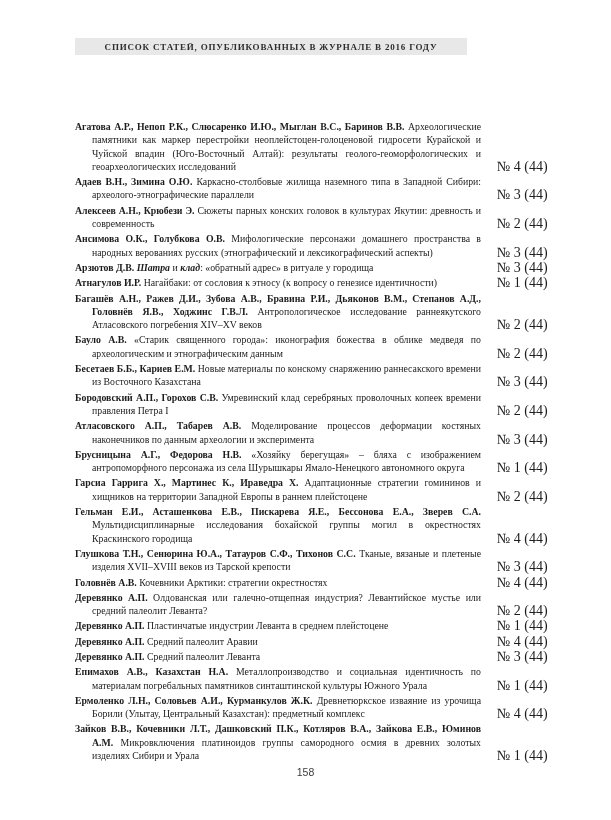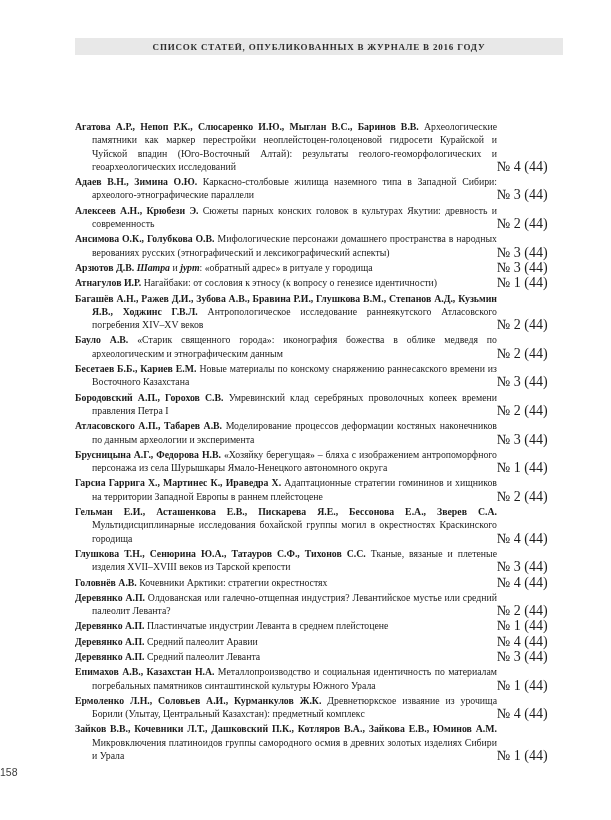--- a/index.html
+++ b/index.html
@@ -9,41 +9,42 @@
     font-family: "Liberation Serif", serif;
     color: #1c1c1c;
     position: relative;
     overflow: hidden;
   }
   .page { position: absolute; inset: 0; }
 
   .header-bar {
     position: absolute;
     left: 75px; top: 38px;
-    width: 488px; height: 17px;
+    width: 392px; height: 17px;
     background: #e8e8e8;
     display: flex; align-items: center; justify-content: center;
   }
   .header-bar span {
     font-size: 9px;
     font-weight: bold;
     letter-spacing: 0.8px;
     color: #2e2e2e;
     white-space: nowrap;
   }
 
   .entries {
     position: absolute;
     left: 75px; top: 120px;
     width: 462px;
   }
   .entry {
     display: flex;
     align-items: flex-end;
     margin-bottom: 2px;
+    gap: 16px;
   }
   .entry-text {
     flex: 1 1 auto;
     font-size: 9.8px;
     line-height: 13.3px;
     text-align: justify;
     padding-left: 17px;
     text-indent: -17px;
     hyphens: auto;
   }
@@ -55,20 +56,21 @@
     font-size: 14px;
     line-height: 13.3px;
     text-align: right;
     white-space: nowrap;
   }
 
   .page-number {
     position: absolute;
     left: 0; top: 766px;
     width: 100%;
+    text-align: center;
     font-family: "Liberation Sans", sans-serif;
     font-size: 10.5px;
     color: #3c3c3c;
   }
 </style>
 </head>
 <body>
 
 <div class="page">
   <div class="header-bar">
@@ -90,31 +92,31 @@
     <div class="entry-text"><span class="authors">Алексеев А.Н., Крюбези Э.</span> <span class="title">Сюжеты парных конских головок в культурах Якутии: древность и современность</span></div>
     <div class="issue">№ 2 (44)</div>
   </div>
 
   <div class="entry">
     <div class="entry-text"><span class="authors">Ансимова О.К., Голубкова О.В.</span> <span class="title">Мифологические персонажи домашнего пространства в народных верованиях русских (этнографический и лексикографический аспекты)</span></div>
     <div class="issue">№ 3 (44)</div>
   </div>
 
   <div class="entry">
-    <div class="entry-text"><span class="authors">Арзютов Д.В.</span> <span class="title"><span class="italic">Шатра</span><span> и </span><span class="italic">jурт</span><span>: «обратный адрес» в ритуале у городища</span></span></div>
+    <div class="entry-text"><span class="authors">Арзютов Д.В.</span> <span class="title"><span class="italic">Шатра</span><span> и </span><span class="italic">клад</span><span>: «обратный адрес» в ритуале у городища</span></span></div>
     <div class="issue">№ 3 (44)</div>
   </div>
 
   <div class="entry">
     <div class="entry-text"><span class="authors">Атнагулов И.Р.</span> <span class="title">Нагайбаки: от сословия к этносу (к вопросу о генезисе идентичности)</span></div>
     <div class="issue">№ 1 (44)</div>
   </div>
 
   <div class="entry">
-    <div class="entry-text"><span class="authors">Багашёв А.Н., Ражев Д.И., Зубова А.В., Бравина Р.И., Глушкова В.М., Степанов А.Д., Кузьмин Я.В., Ходжинс Г.В.Л.</span> <span class="title">Антропологическое исследование раннеякутского Атласовского погребения XIV–XV веков</span></div>
+    <div class="entry-text"><span class="authors">Багашёв А.Н., Ражев Д.И., Зубова А.В., Бравина Р.И., Дьяконов В.М., Степанов А.Д., Головнёв Я.В., Ходжинс Г.В.Л.</span> <span class="title">Антропологическое исследование раннеякутского Атласовского погребения XIV–XV веков</span></div>
     <div class="issue">№ 2 (44)</div>
   </div>
 
   <div class="entry">
     <div class="entry-text"><span class="authors">Бауло А.В.</span> <span class="title">«Старик священного города»: иконография божества в облике медведя по археологическим и этнографическим данным</span></div>
     <div class="issue">№ 2 (44)</div>
   </div>
 
   <div class="entry">
     <div class="entry-text"><span class="authors">Бесетаев Б.Б., Кариев Е.М.</span> <span class="title">Новые материалы по конскому снаряжению раннесакского времени из Восточного Казахстана</span></div>

